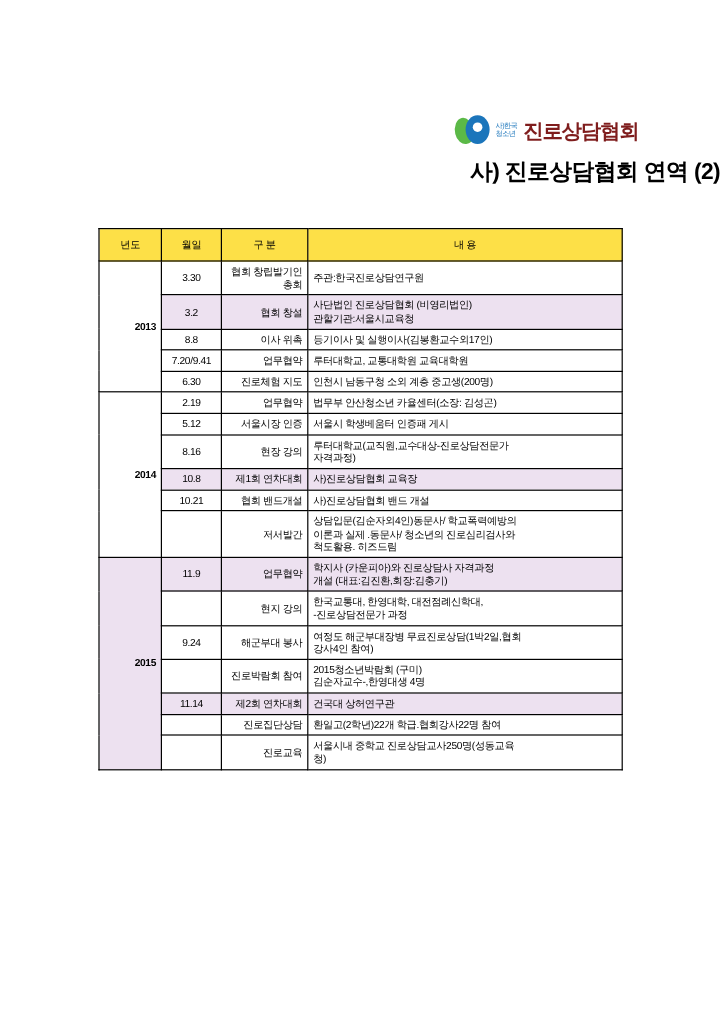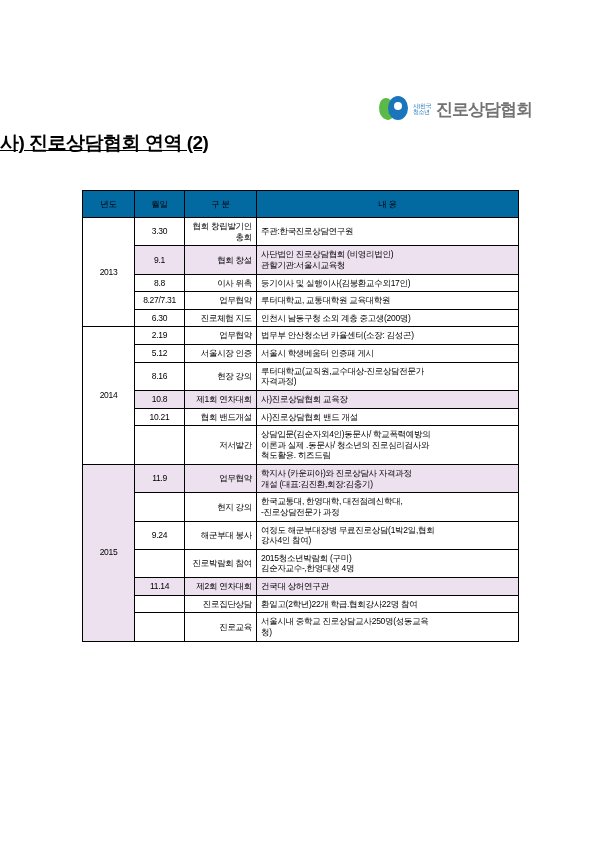--- a/index.html
+++ b/index.html
@@ -62,35 +62,34 @@
   .logo-text-small {
     font-size: 6px;
     color: #1b75bb;
     line-height: 1.05;
     letter-spacing: -0.5px;
     margin-right: 1px;
   }
   .logo-text-main {
     font-size: 17px;
     font-weight: bold;
-    color: #737373;
+    color: #7f1d1d;
     letter-spacing: -1px;
   }
 
   
   .doc-title {
     position: absolute;
     top: 130px;
     left: 0;
     width: 600px;
-    text-align: left;
+    text-align: right;
     font-size: 19px;
     font-weight: bold;
     letter-spacing: -0.5px;
-    text-decoration: underline;
   }
 
   
   .table-wrap {
     position: absolute;
     top: 190px;
     left: 82px;
     width: 436px;
   }
   table.history {
@@ -100,36 +99,36 @@
   }
   table.history td, table.history th {
     border: 1px solid #000;
     font-size: 8.5px;
     padding: 3px 4px;
     vertical-align: middle;
     letter-spacing: -0.3px;
     line-height: 1.25;
   }
   thead td {
-    background: #0369a1;
+    background: #fde047;
     text-align: center;
     font-weight: normal;
     font-size: 8.5px;
     letter-spacing: 1px;
     height: 20px;
   }
   .col-year  { width: 52px; }
   .col-date  { width: 50px; }
   .col-div   { width: 72px; }
   .col-cont  { width: 262px; }
 
   td.year-cell {
-    text-align: center;
+    text-align: right;
     font-size: 15px;
-    font-weight: normal;
+    font-weight: bold;
     vertical-align: middle;
   }
   td.date-cell {
     text-align: center;
     padding-left: 5px;
   }
   td.div-cell {
     text-align: right;
     padding-left: 6px;
   }
@@ -177,31 +176,31 @@
         </tr>
       </thead>
       <tbody id="history-body">
           <tr>
             <td class="year-cell" rowspan="5">2013</td>
             <td class="date-cell">3.30</td>
             <td class="div-cell">협회 창립발기인<br>총회</td>
             <td class="cont-cell">주관:한국진로상담연구원</td>
           </tr>
           <tr class="row-highlight">
-            <td class="date-cell">9.1</td>
+            <td class="date-cell">3.2</td>
             <td class="div-cell">협회 창설</td>
             <td class="cont-cell">사단법인  진로상담협회 (비영리법인)<br>관할기관:서울시교육청</td>
           </tr>
           <tr>
             <td class="date-cell">8.8</td>
             <td class="div-cell">이사 위촉</td>
             <td class="cont-cell">등기이사 및  실행이사(김봉환교수외17인)</td>
           </tr>
           <tr>
-            <td class="date-cell">8.27/7.31</td>
+            <td class="date-cell">7.20/9.41</td>
             <td class="div-cell">업무협약</td>
             <td class="cont-cell">루터대학교, 교통대학원 교육대학원</td>
           </tr>
           <tr>
             <td class="date-cell">6.30</td>
             <td class="div-cell">진로체험 지도</td>
             <td class="cont-cell">인천시  남동구청 소외 계층 중고생(200명)</td>
           </tr>
           <tr>
             <td class="year-cell" rowspan="6">2014</td>

